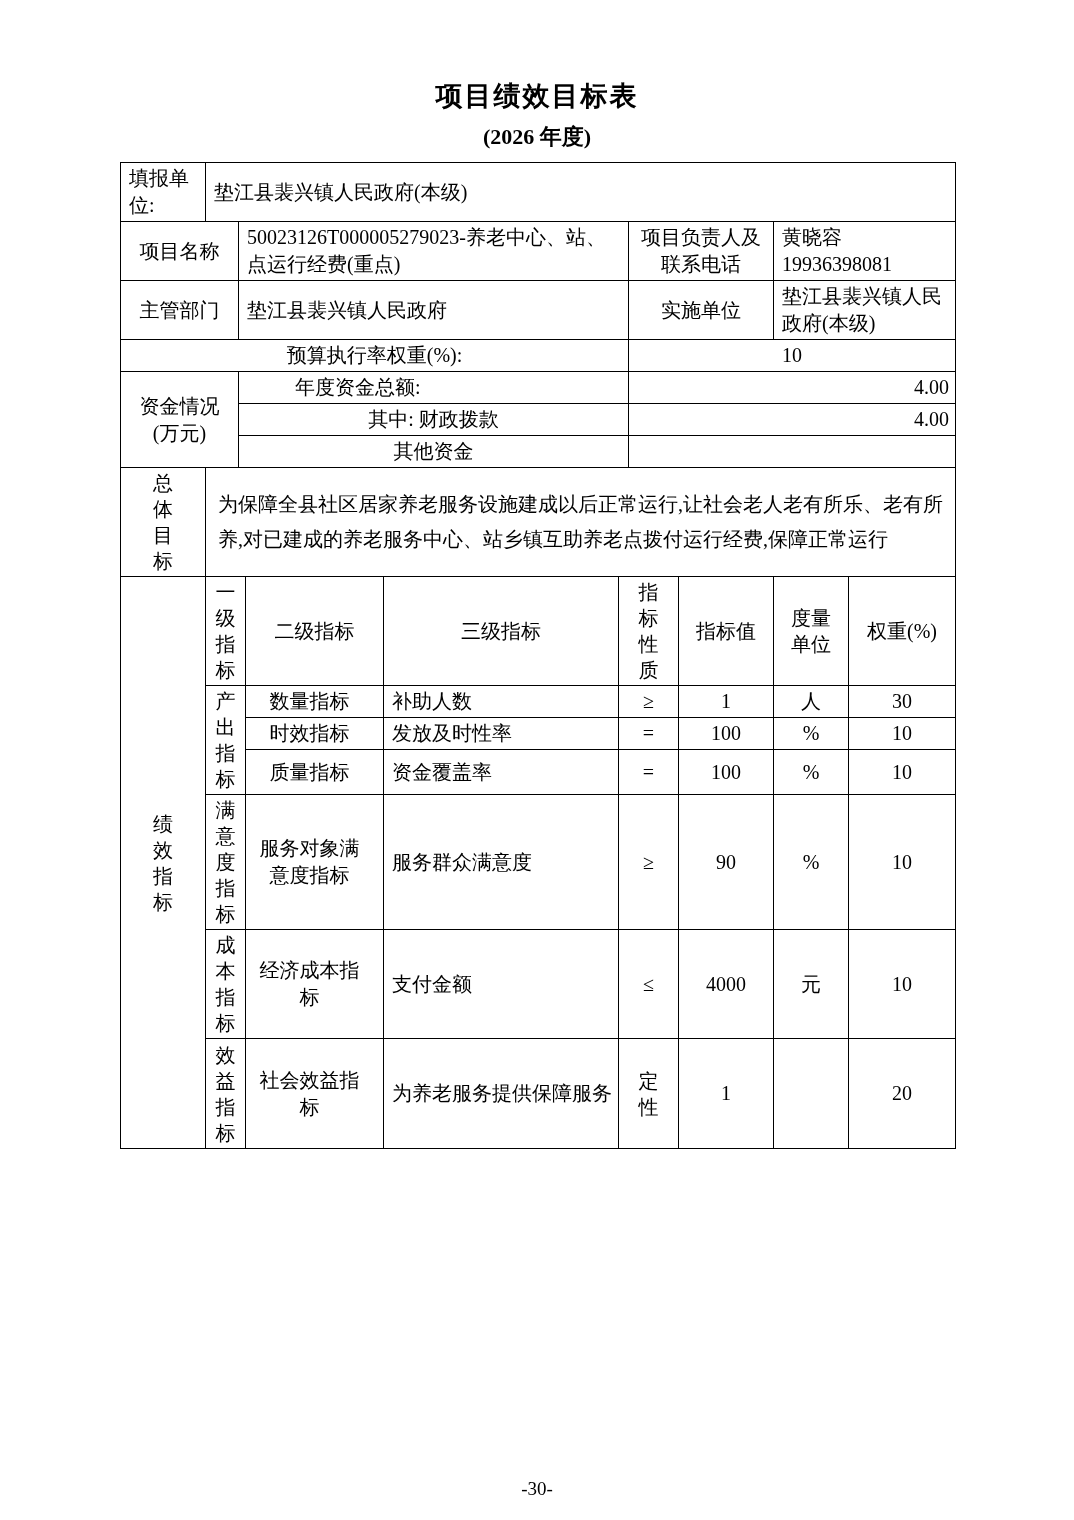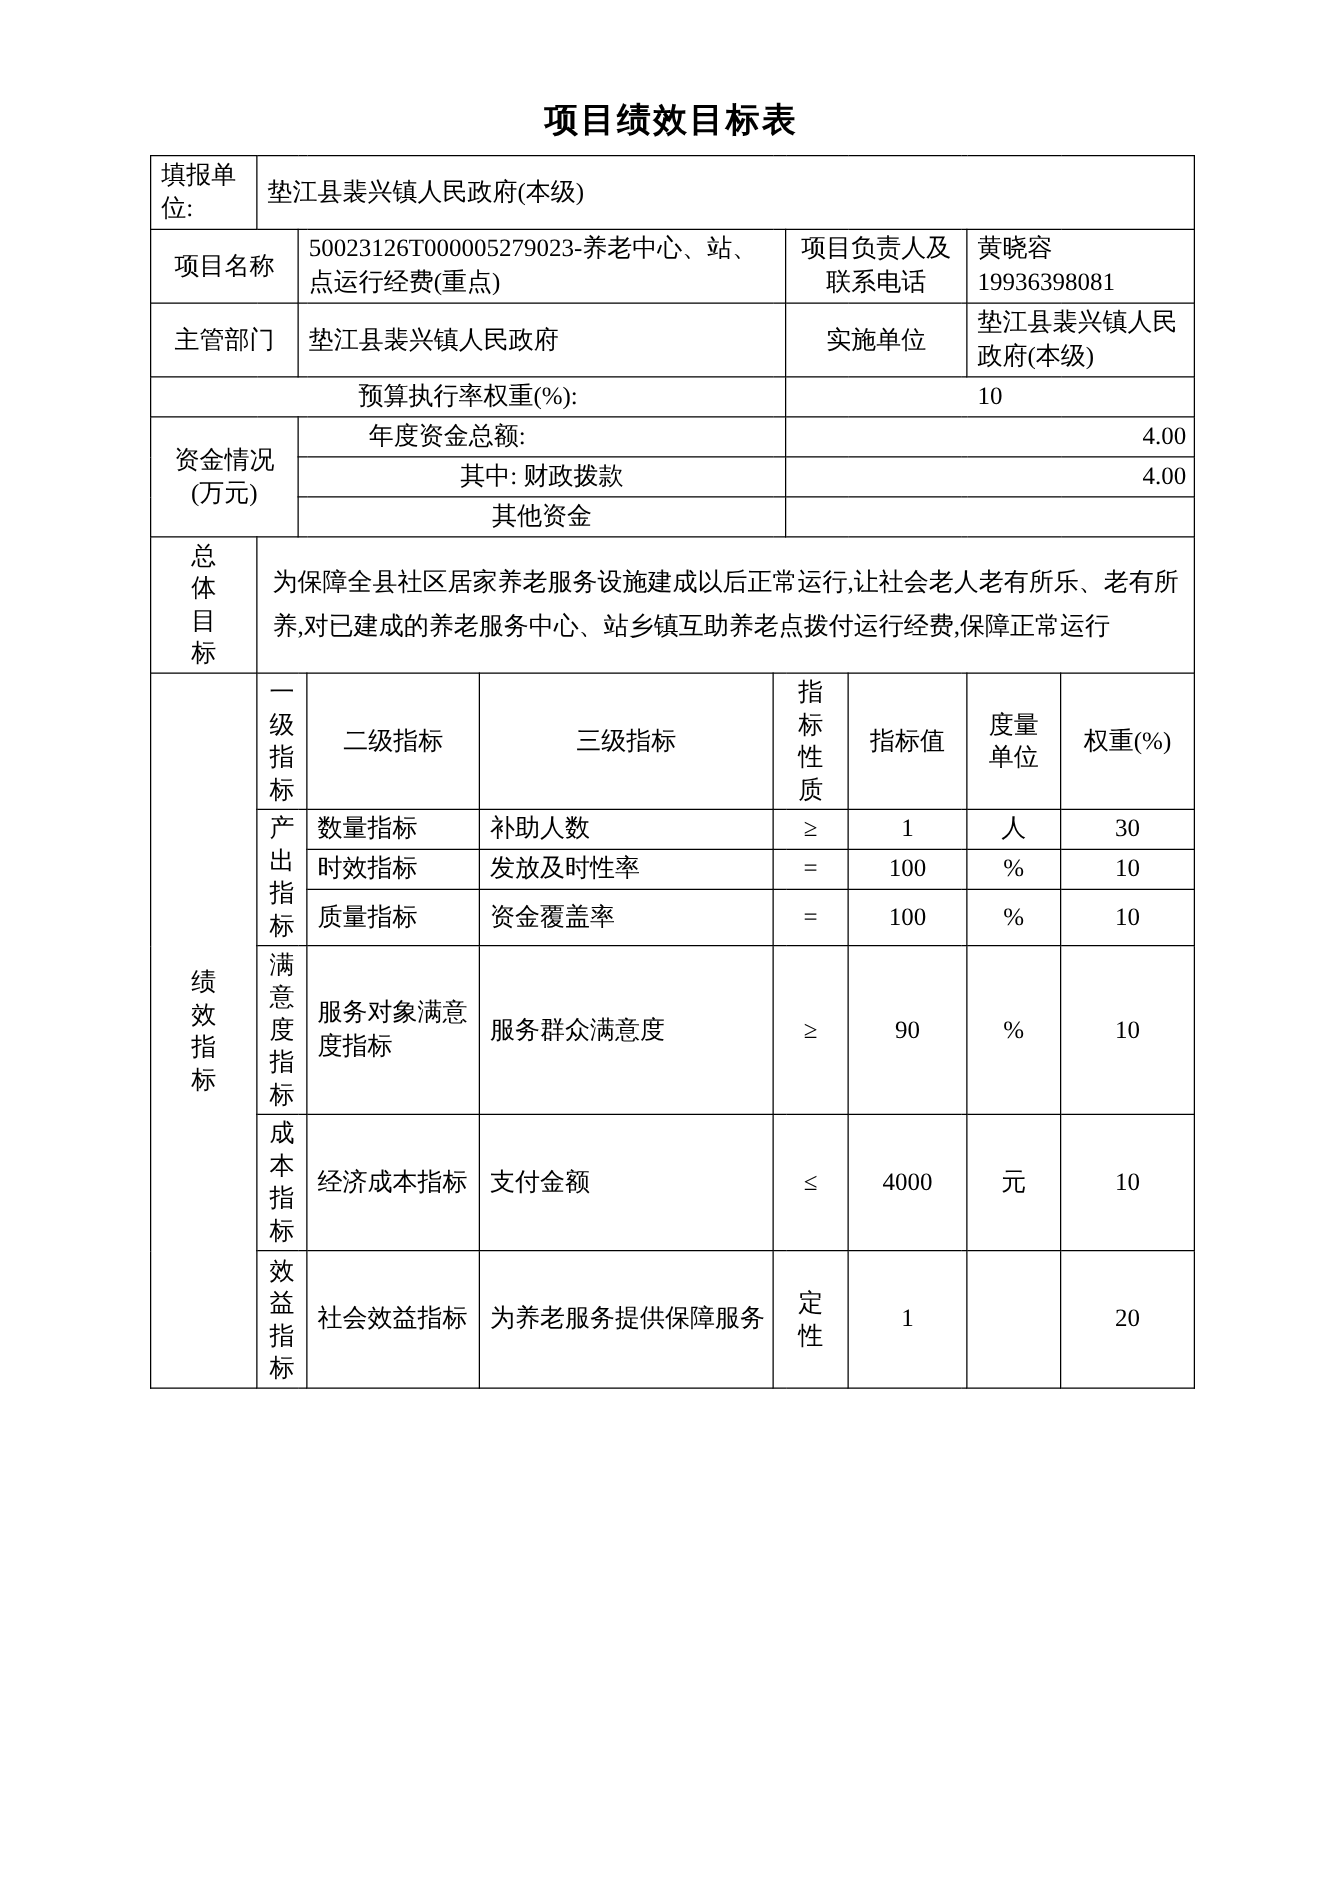--- a/index.html
+++ b/index.html
@@ -35,21 +35,21 @@
     padding: 2px 6px;
     vertical-align: middle;
     line-height: 1.35;
     overflow: hidden;
   }
   .lbl { text-align: center; }
   .left { text-align: left; padding-left: 8px; }
   .ctr { text-align: center; }
   .num { text-align: right; }
   .fund-first { text-align: left; padding-left: 56px; }
-  .lv2 { text-align: left; padding: 2px 4px 2px 8px; margin-top: 36px; }
+  .lv2 { text-align: center; padding: 2px 18px 2px 8px; margin-top: 36px; }
   .goal-text { text-align: left; padding: 6px 12px; line-height: 1.75; }
   .vtext {
     width: 1.05em; margin: 0 auto;
     word-break: break-all; line-height: 1.3; text-align: center;
   }
   .w2 {
     width: 2.15em; margin: 0 auto;
     word-break: break-all; line-height: 1.3; text-align: center;
   }
   .r-fill  { height: 50px; }
@@ -70,20 +70,21 @@
     text-align: center;
     font-size: 19px;
   }
 </style>
 </head>
 <body>
 
 <div class="page">
 
   <div class="doc-title">项目绩效目标表</div>
+  <div class="doc-subtitle">(2026 年度)</div>
 
   <table class="main-table">
     <colgroup>
       <col style="width:85px">
         <col style="width:33px">
         <col style="width:7px">
       <col style="width:138px">
         <col style="width:235px">
         <col style="width:10px">
       <col style="width:50px">
@@ -222,14 +223,15 @@
       <td colspan="2" class="ctr">
         <div class="vtext">定性</div>
       </td>
       <td colspan="2" class="ctr">1</td>
       <td class="ctr"></td>
       <td class="ctr">20</td>
     </tr>
   </tbody>
     </table>
 
+  <div class="doc-footer">-30-</div>
 
 </div>
 
 </body></html>

